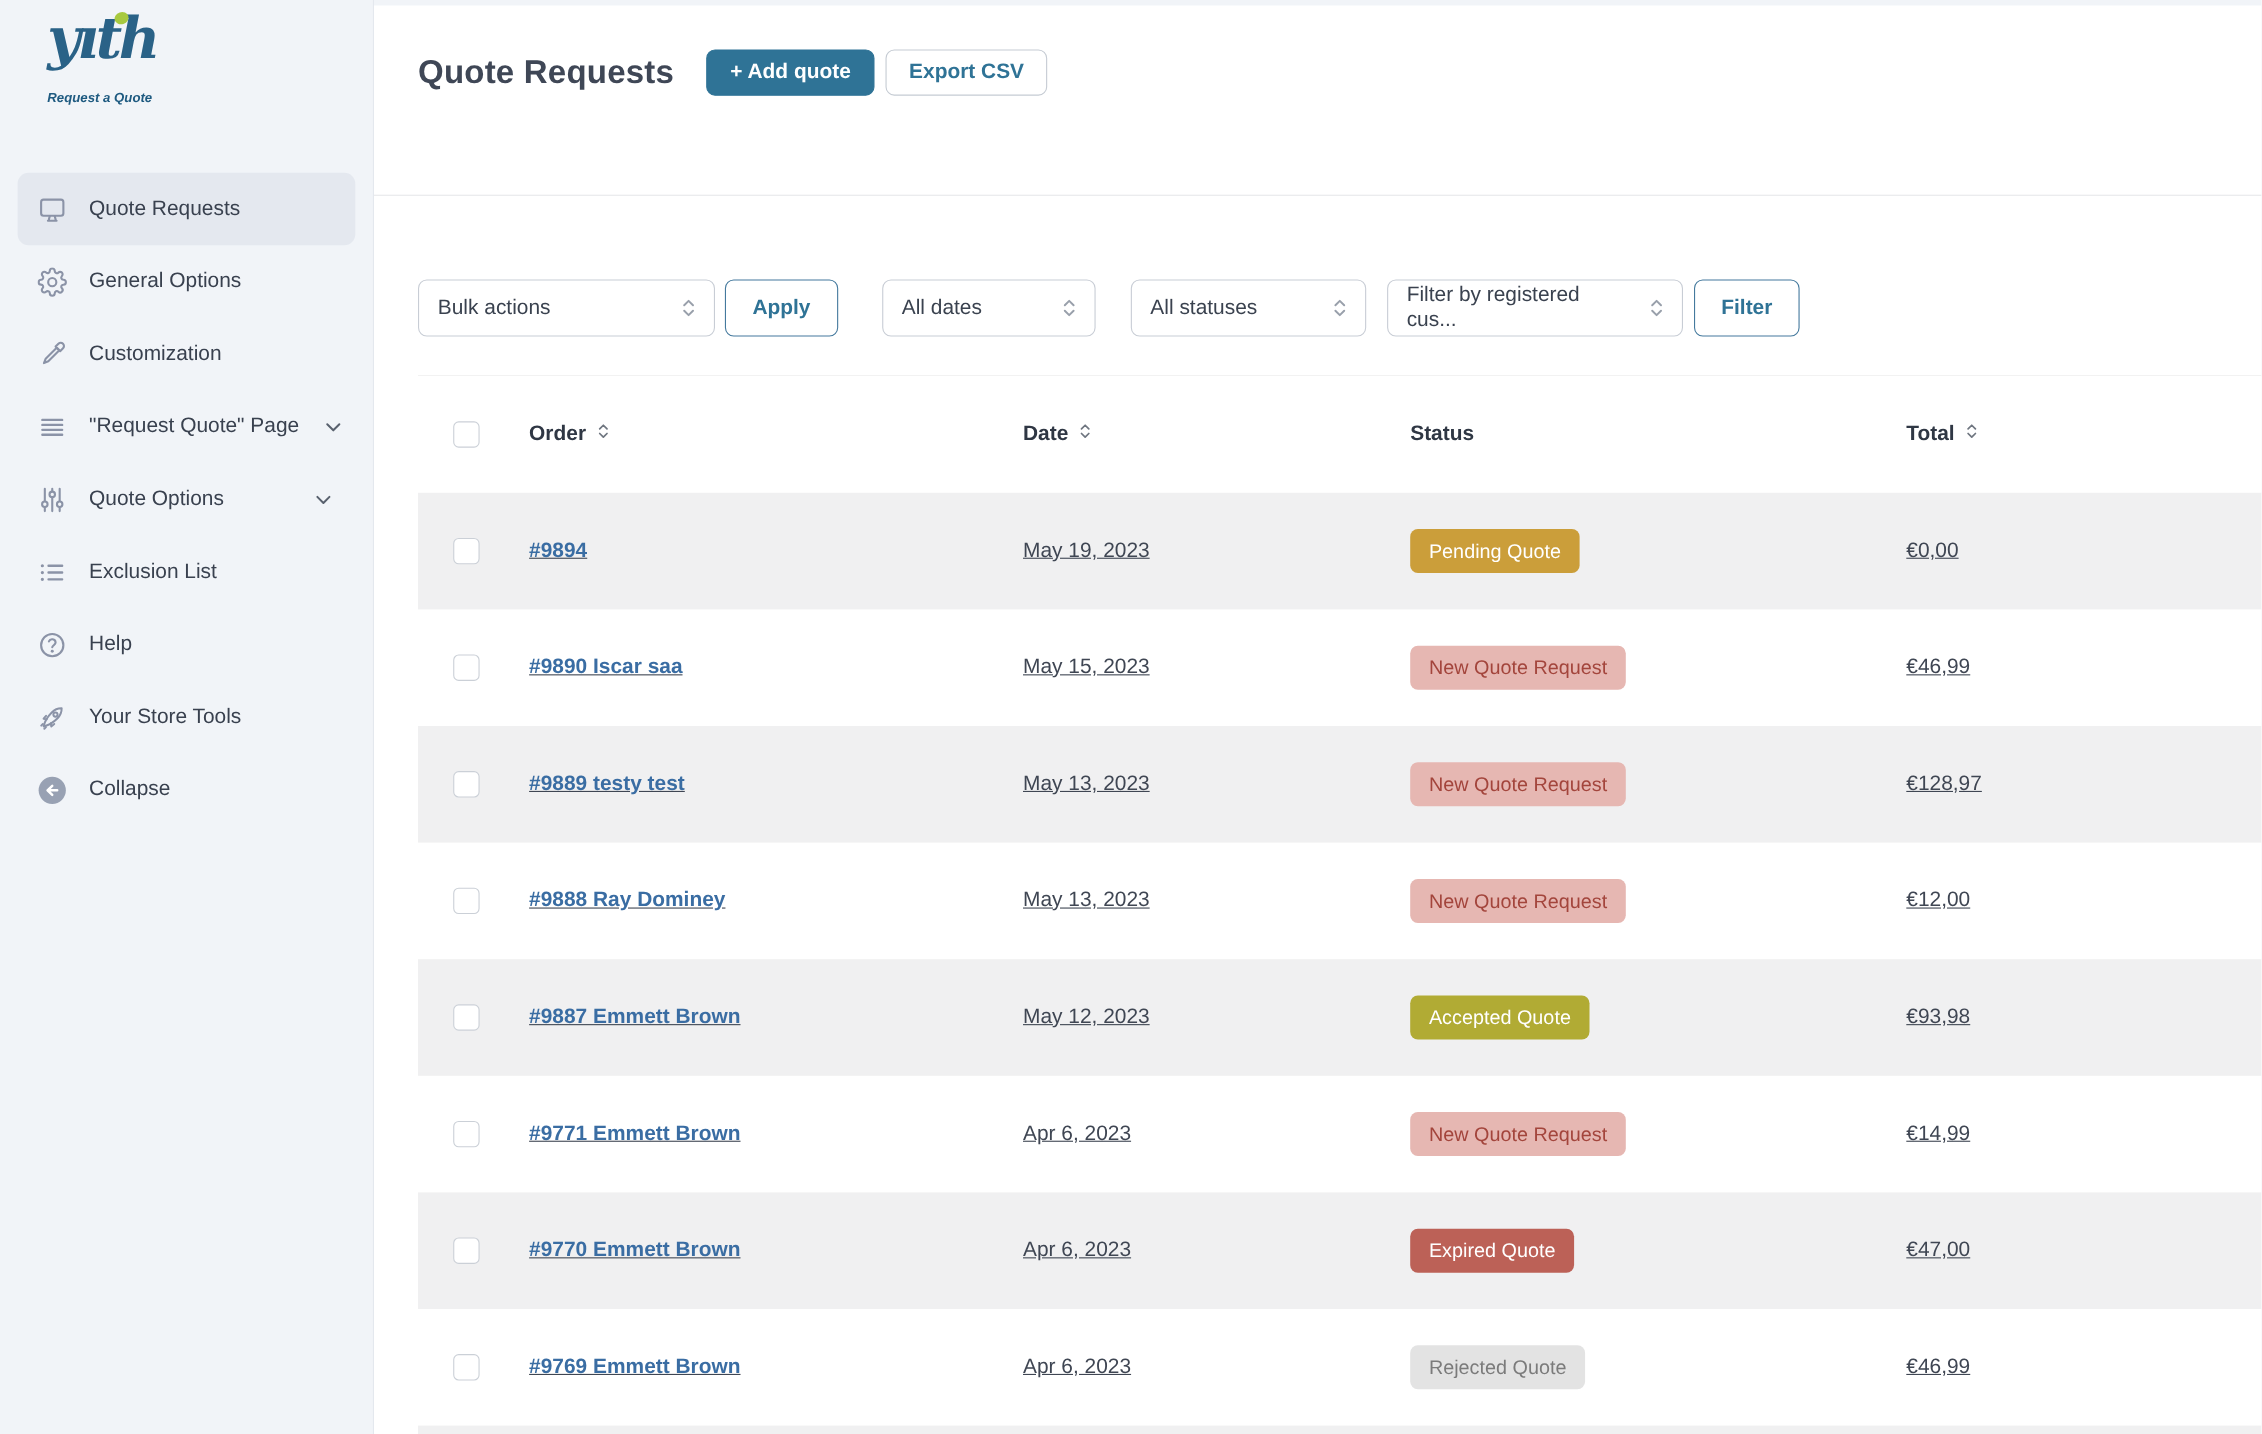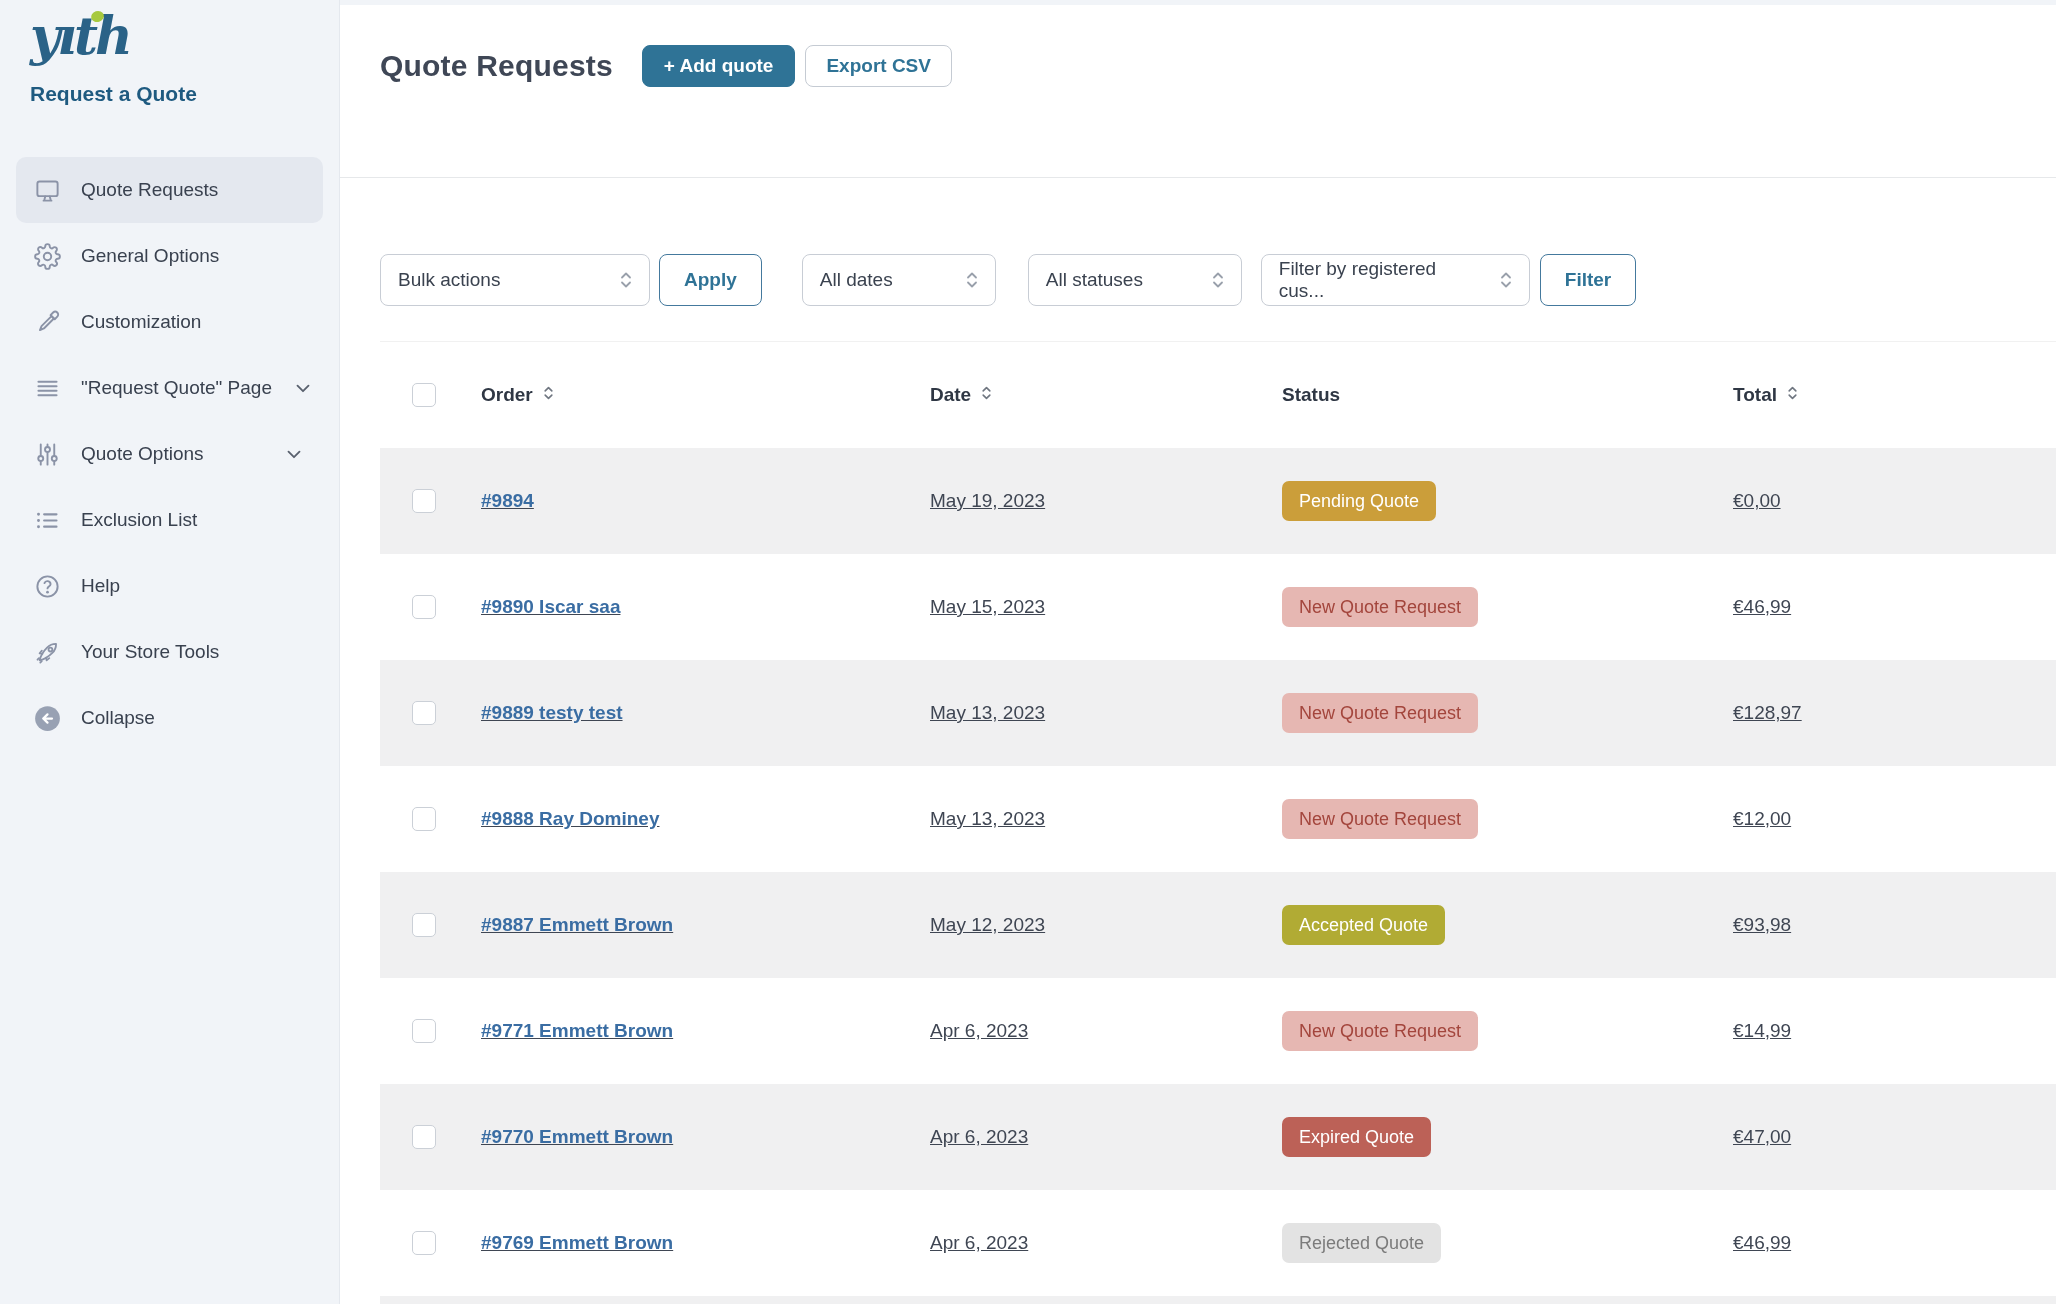--- a/index.html
+++ b/index.html
@@ -9,31 +9,31 @@
     background:#F1F4F8;
     color:#3F4653;
     position:relative;
   }
 
   
   .sidebar {
     position:absolute; left:0; top:0; width:340px; height:1304px;
     background:#F1F4F8; border-right:1px solid #E4E8EE; z-index:5;
   }
-  .logo-wrap { position:absolute; left:30px; top:6px; }
+  .logo-wrap { position:absolute; left:43px; top:6px; }
   .logo-text {
     font-family:"DejaVu Serif", serif;
     font-style:italic; font-weight:700; font-size:52px; line-height:60px;
     color:#2A6287; letter-spacing:-3px; position:relative;
   }
   .logo-dot {
     position:absolute; left:61px; top:5px; width:13px; height:11px;
     border-radius:50%; background:#A7C93F; transform:rotate(-18deg);
   }
-  .plugin-name { margin-top:16px; font-size:21px; font-weight:700; color:#1E5A80; }
+  .plugin-name { margin-top:16px; font-size:12px; font-weight:700; color:#1E5A80;font-style:italic; }
 
   .side-nav { position:absolute; left:16px; right:16px; top:157px; }
   .side-item {
     height:66px; display:flex; align-items:center; gap:20px;
     padding:0 18px; border-radius:10px; cursor:pointer;
   }
   .side-item.active { background:#E4E8EF; }
   .side-item .s-icon { width:27px; height:27px; display:flex; align-items:center; justify-content:center; flex:none; }
   .side-item .s-icon svg { width:27px; height:27px; }
   .side-item .s-label { font-size:19px; font-weight:500; color:#39414F; white-space:nowrap; }

